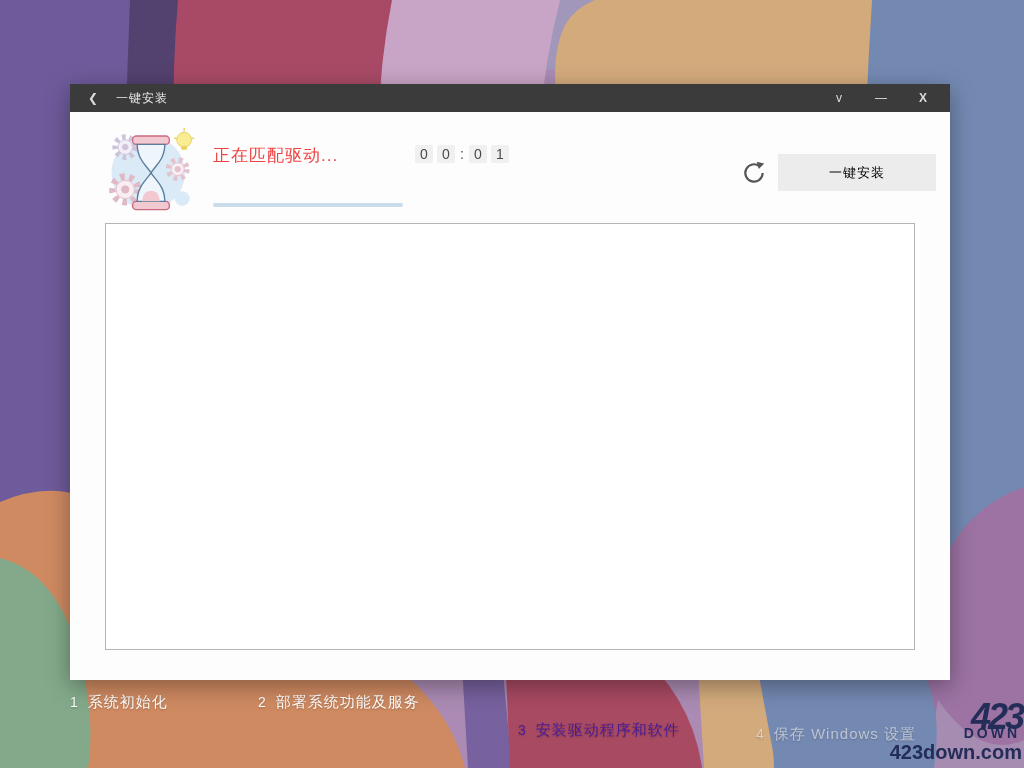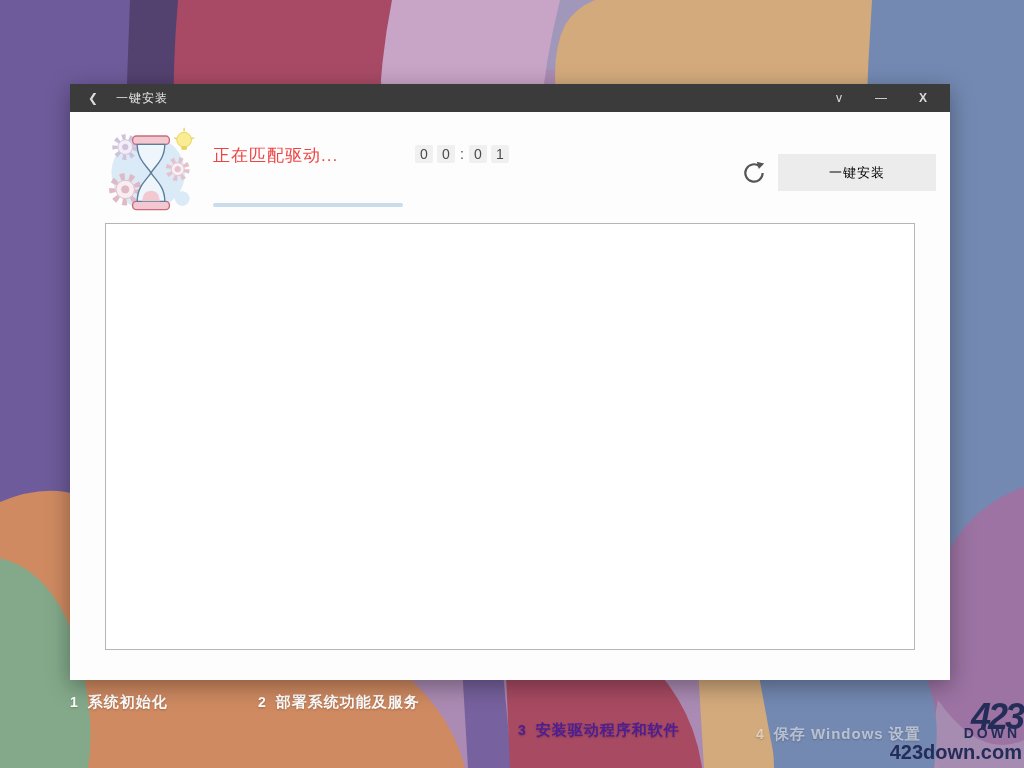--- a/index.html
+++ b/index.html
@@ -57,21 +57,21 @@
   .install-btn{
     position:absolute;left:708px;top:42px;width:158px;height:37px;
     background:#ececec;border:none;font-size:13px;color:#000000;
     font-family:Liberation Sans, sans-serif;letter-spacing:1px;cursor:pointer;
   }
   .driver-list{
     position:absolute;left:35px;top:111px;width:808px;height:425px;
     border:1px solid #b5b5b5;background:#fff;overflow:auto;
   }
   
-  .steps{position:absolute;left:0;top:693px;width:1024px;height:24px;z-index:1;font-weight:bold;}
+  .steps{position:absolute;left:0;top:693px;width:1024px;height:24px;z-index:1;}
   .step{
     position:absolute;font-size:15px;color:#ffffff;white-space:nowrap;
     text-shadow:0 1px 2px rgba(0,0,0,0.22);letter-spacing:1px;
   }
   .step .num{margin-right:9px;font-size:14px;}
   .step-1{left:70px;}
   .step-2{left:258px;}
   .step-3{left:518px;color:#4c1d95;margin-top:28px;}
   .step-4{left:756px;color:rgba(255,255,255,0.55);margin-top:32px;}
   

